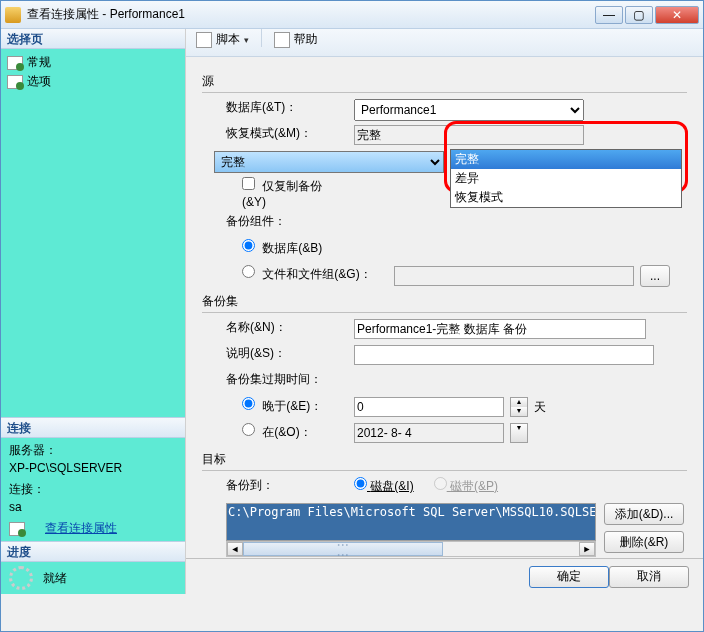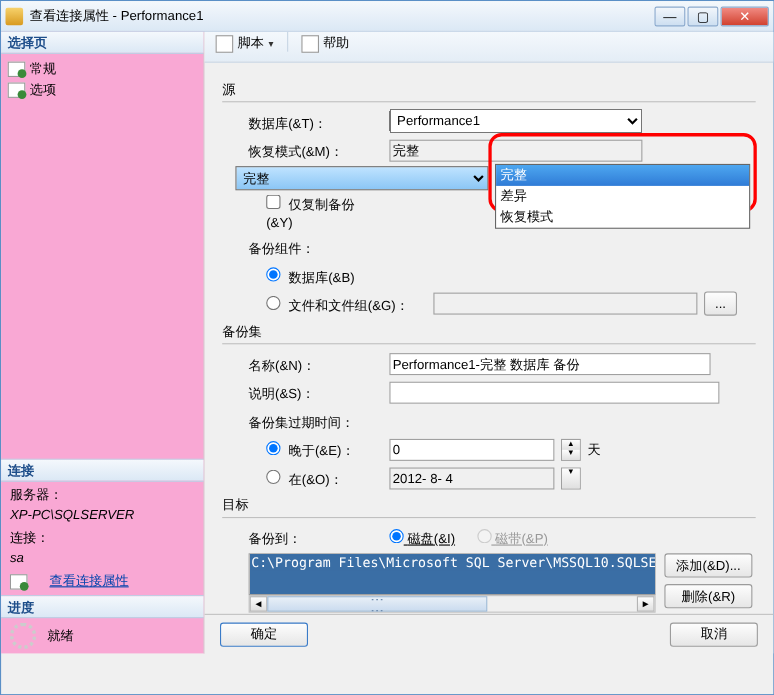--- a/index.html
+++ b/index.html
@@ -7,45 +7,45 @@
 
 .window { width: 704px; height: 632px; border: 1px solid #5a8fc6; background: #f0f0f0; }
 .titlebar { height: 28px; background: linear-gradient(#f4f8fc,#dbe8f5); display: flex; align-items: center; padding: 0 4px; border-bottom: 1px solid #bcd0e5; }
 .title-icon { width: 16px; height: 16px; background: linear-gradient(#f7d26c,#d89a1f); border-radius: 2px; margin-right: 6px; }
 .titlebar .title { flex: 1; color: #000; }
 .win-btns { display: flex; gap: 2px; }
 .win-btn { width: 28px; height: 18px; background: linear-gradient(#f2f6fb,#cddff1); border: 1px solid #8aa9cd; border-radius: 2px; display: flex; align-items: center; justify-content: center; font-family: Arial; }
 .win-btn.close { width: 44px; background: linear-gradient(#f18b83,#d1412f); color: #fff; }
 
 .body { display: flex; height: 565px; }
-.sidebar { width: 185px; background: #f9a8d4; border-right: 1px solid #d0d0d0; display: flex; flex-direction: column; }
+.sidebar { width: 185px; background: #5eead4; border-right: 1px solid #d0d0d0; display: flex; flex-direction: column; }
 .side-header { height: 20px; background: linear-gradient(#f4f8fc,#dbe8f5); border-bottom: 1px solid #bcd0e5; padding: 2px 6px; font-weight: bold; color: #1e4e8a; }
 .side-list { padding: 4px; flex: 1; }
 .side-item { display: flex; align-items: center; gap: 4px; padding: 1px 2px; }
 .small-icon { width: 16px; height: 14px; background: #fff; border: 1px solid #999; position: relative; }
 .small-icon::after { content: ""; position: absolute; right: -2px; bottom: -2px; width: 8px; height: 8px; background: #3a8a3a; border-radius: 50%; }
 .side-section { border-top: 1px solid #bcd0e5; }
 .side-block { padding: 4px 8px; }
 .side-block .lbl { color: #000; margin-bottom: 2px; }
-.side-block .val { margin-bottom: 6px; font-style: italic; }
+.side-block .val { margin-bottom: 6px; }
 .link { color: #0645ad; text-decoration: underline; cursor: pointer; }
 .link-row { display: flex; align-items: center; gap: 20px; }
 .spinner { width: 24px; height: 24px; border: 3px dotted #ccc; border-radius: 50%; }
 
 .main { flex: 1; background: #f0f0f0; display: flex; flex-direction: column; }
 .toolbar { height: 28px; background: linear-gradient(#f4f8fc,#e4edf6); border-bottom: 1px solid #c7d5e4; display: flex; align-items: flex-start; gap: 8px; padding: 0 6px; }
 .tool-btn { display: flex; align-items: center; gap: 4px; padding: 2px 4px; }
 .tool-icon { width: 16px; height: 16px; background: #fff; border: 1px solid #999; }
 .tool-sep { width: 1px; height: 18px; background: #c7d5e4; }
 .drop-arrow::after { content: " ▾"; font-size: 9px; color: #333; }
 
 .form { padding: 10px 16px; flex: 1; position: relative; overflow: hidden; }
 .group-label { margin: 6px 0 2px 0; }
 .group-line { border-top: 1px solid #c0c0c0; margin-bottom: 6px; }
-.row { display: flex; align-items: flex-end; margin: 4px 0; min-height: 22px; }
+.row { display: flex; align-items: flex-start; margin: 4px 0; min-height: 22px; }
 .row .lbl { width: 140px; padding-left: 24px; }
 .row .lbl2 { width: 140px; padding-left: 40px; }
 .row .ctrl { flex: 1; display: flex; align-items: center; gap: 6px; padding-left: 12px; }
 select, input[type=text] { padding: 2px; font-size: 12px; }
 select { height: 22px; }
 input[type=text] { height: 20px; border: 1px solid #a0a0a0; padding: 1px 2px; }
 .readonly { background: #f0f0f0; border: 1px solid #c4c4c4; }
 .wide { width: 230px; }
 .mid { width: 150px; }
 .listbg { background: #3a6ea5; color: #fff; border: 1px solid #a0a0a0; width: 370px; height: 38px; padding: 1px; overflow: auto; }
@@ -55,21 +55,21 @@
 .radio-group label { margin-right: 14px; text-decoration: underline; }
 .chk { margin-right: 4px; }
 
 .browse-btn { width: 30px; height: 22px; background: linear-gradient(#fdfdfd,#e6e6e6); border: 1px solid #9c9c9c; border-radius: 3px; cursor: pointer; }
 
 .hl-frame { position: absolute; border: 3px solid #ff0000; border-radius: 12px; pointer-events: none; }
 .combo-open { position: absolute; background: #fff; border: 1px solid #666; }
 .combo-open .sel { background: linear-gradient(#4ea7f0,#2f7bd6); color: #fff; }
 .combo-open .opt { padding: 1px 4px; }
 
-.footer { height: 36px; border-top: 1px solid #c0c0c0; display: flex; align-items: center; justify-content: space-between; gap: 0; padding: 0 14px; }
+.footer { height: 36px; border-top: 1px solid #c0c0c0; display: flex; align-items: center; justify-content: flex-end; gap: 0; padding: 0 14px; }
 
 .h-scroll { width: 370px; height: 16px; background: #f0f0f0; border: 1px solid #c0c0c0; position: relative; }
 .h-scroll .tl, .h-scroll .tr { position: absolute; top: 0; width: 16px; height: 14px; background: linear-gradient(#fdfdfd,#e0e0e0); border: 1px solid #b4b4b4; display: flex; align-items: center; justify-content: center; font-size: 9px; }
 .h-scroll .tl { left: 0; } .h-scroll .tr { right: 0; }
 .h-scroll .thumb { position: absolute; left: 16px; top: 0; height: 14px; width: 200px; background: linear-gradient(#e8eff7,#cbdcef); border: 1px solid #9cb9d7; }
 .h-scroll .thumb::after { content: "⋮⋮"; position: absolute; left: 50%; top: -1px; transform: translateX(-50%) rotate(90deg); color: #6f8db0; letter-spacing: -2px; }
 
 .dest-row { display: flex; align-items: flex-start; }
 .spin { width: 18px; height: 20px; display: inline-flex; flex-direction: column; border: 1px solid #a0a0a0; }
 .spin div { flex:1; background: linear-gradient(#fdfdfd,#e0e0e0); font-size: 7px; text-align: center; line-height: 8px; }

